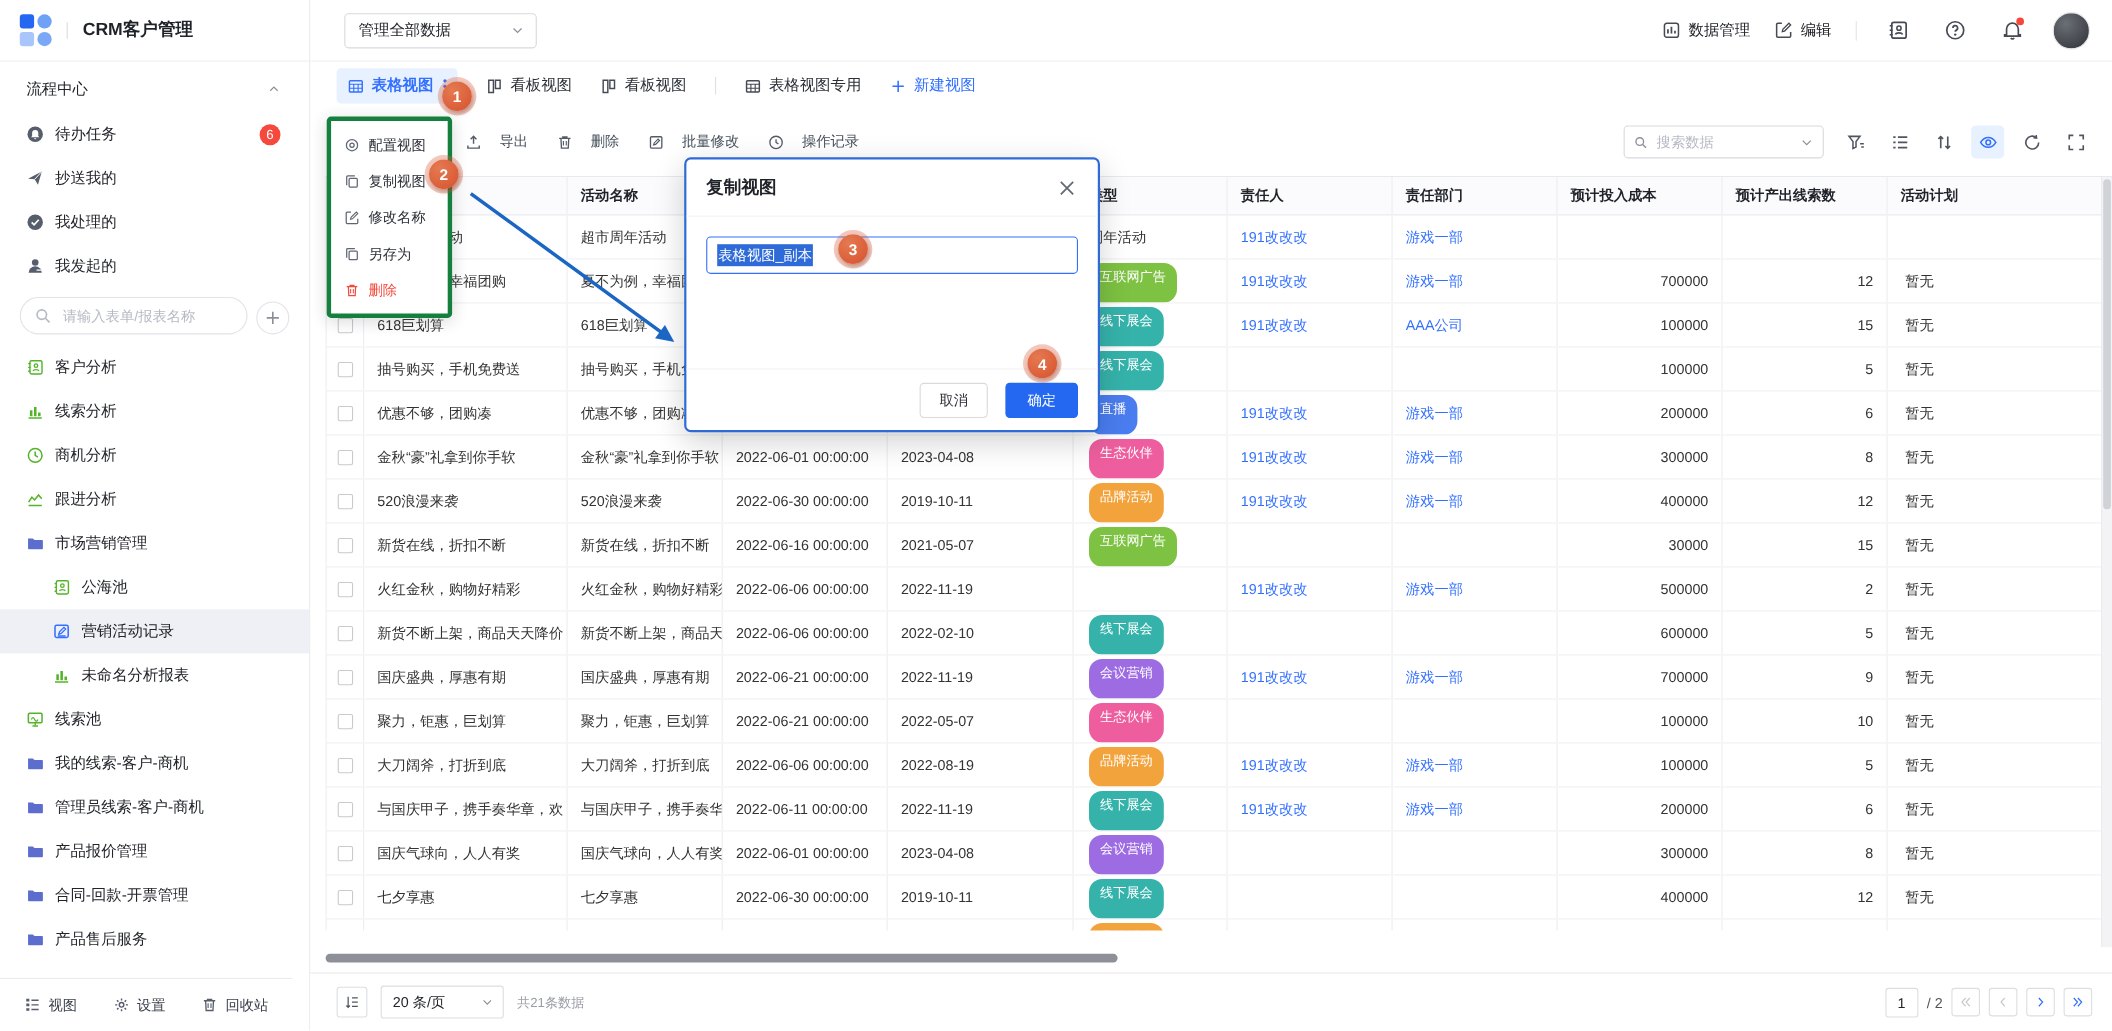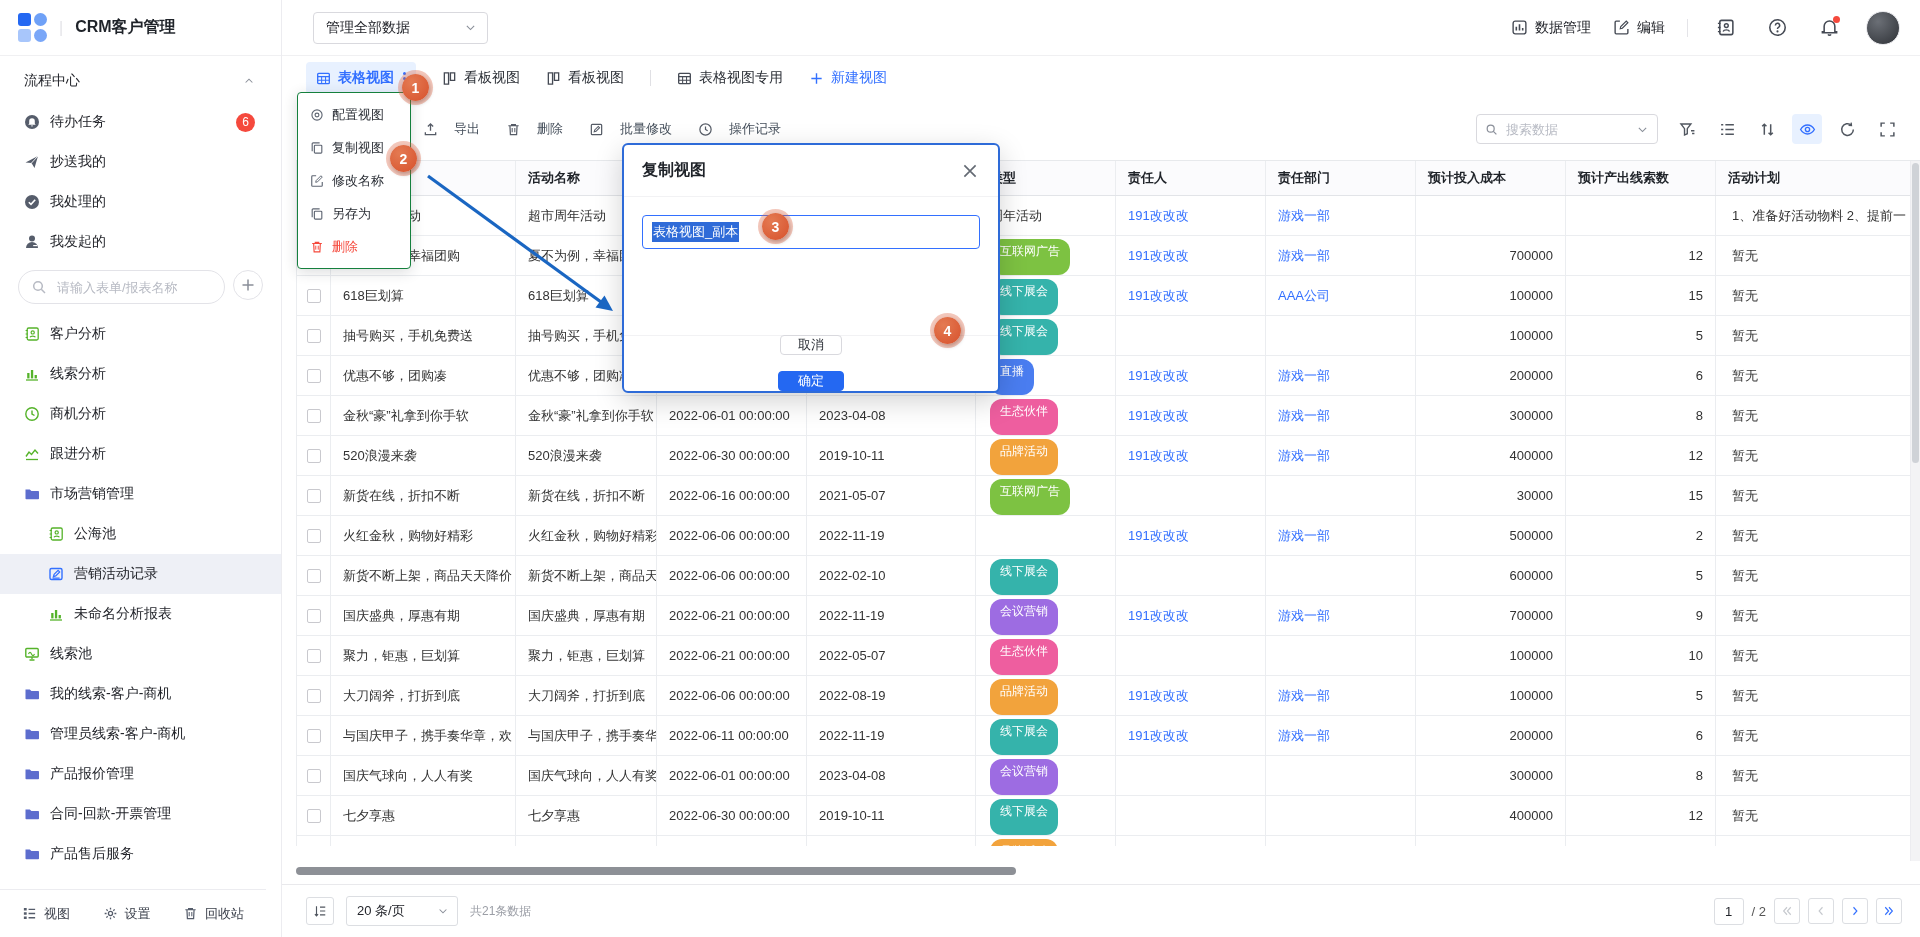--- a/index.html
+++ b/index.html
@@ -23,21 +23,21 @@
   .side-section .ic{color:#8a8f99;width:12px;height:12px;}
   .side-item{height:40px;display:flex;align-items:center;gap:10px;padding:0 26px 0 24px;font-size:14px;color:#23252b;cursor:default;position:relative;}
   .side-item.active{background:#eef0f6;}
   .side-item.indent{padding-left:48px;}
   .side-item .grow{flex:1;overflow:hidden;white-space:nowrap;}
   .cnt-badge{min-width:19px;height:19px;border-radius:10px;background:#f5493d;color:#fff;font-size:12px;display:flex;align-items:center;justify-content:center;padding:0 5px;}
   .ic.gray{color:#565d6b;}
   .ic.green{color:#55b32a;}
   .ic.blue{color:#5d6dce;}
   .ic.accent{color:#3370ff;}
-  .side-search{display:flex;align-items:flex-start;gap:8px;padding:8px 18px 10px 18px;}
+  .side-search{display:flex;align-items:flex-end;gap:8px;padding:8px 18px 10px 18px;}
   .search-pill{flex:1;height:34px;border:1px solid #e3e3e8;border-radius:17px;display:flex;align-items:center;gap:8px;padding:0 12px;color:#b7bac3;}
   .search-pill input{border:none;outline:none;width:100%;font-size:13px;color:#555;background:transparent;}
   .search-pill input::placeholder{color:#b7bac3;}
   .round-add{width:30px;height:30px;border-radius:50%;border:1px solid #e3e3e8;background:#fff;color:#8a8f99;display:flex;align-items:center;justify-content:center;cursor:pointer;}
   .side-footer{position:absolute;left:0;right:15px;bottom:0;height:48px;border-top:1px solid #ececf0;display:flex;align-items:center;justify-content:space-between;padding:0 22px;background:#fff;}
   .sf-item{display:flex;align-items:center;gap:7px;font-size:13px;color:#3c414c;cursor:pointer;}
   .sf-item .ic{color:#565d6b;width:15px;height:15px;}
 
   
   .main{position:absolute;left:282px;top:0;width:1638px;height:937px;}
@@ -108,34 +108,34 @@
   .total-txt{font-size:12px;color:#9b9ea6;}
   .pg-right{display:flex;align-items:center;gap:8px;}
   .page-box{width:30px;height:27px;border:1px solid #dcdee2;border-radius:3px;display:flex;align-items:center;justify-content:center;font-size:13px;color:#23252b;}
   .page-of{font-size:13px;color:#555;}
   .nav-btn{width:26px;height:26px;border:1px solid #dcdee2;border-radius:3px;display:flex;align-items:center;justify-content:center;cursor:pointer;background:#fff;}
   .nav-btn .ic{width:12px;height:12px;}
   .nav-btn.dis{color:#c6c9ce;}
   .nav-btn.on{color:#3370ff;}
 
   
-  .menu{position:absolute;left:297px;top:92px;width:114px;background:#fff;border-radius:4px;box-shadow:0 3px 14px rgba(31,35,41,.16);border:1px solid #15803d;padding:5px 0;z-index:45;}
+  .menu{position:absolute;left:297px;top:106px;width:114px;background:#fff;border-radius:4px;box-shadow:0 3px 14px rgba(31,35,41,.16);border:4px solid #15803d;padding:5px 0;z-index:45;}
   .menu-item{height:33px;display:flex;align-items:center;gap:8px;padding:0 12px;font-size:13px;color:#2b2f36;cursor:pointer;position:relative;}
   .menu-item .ic{width:14px;height:14px;color:#5f6673;}
   .menu-item.danger{color:#f5483b;}
   .menu-item.danger .ic{color:#f5483b;}
 
   
   .modal{position:absolute;left:622px;top:143px;width:378px;height:250px;background:#fff;border:2px solid #2e6bd8;border-radius:6px;box-shadow:0 8px 28px rgba(0,0,0,.18);z-index:50;}
   .modal-head{height:52px;display:flex;align-items:center;justify-content:space-between;padding:0 18px;border-bottom:1px solid #f2f2f4;}
   .modal-title{font-size:16px;font-weight:600;color:#1f2329;}
   .modal-close{width:20px;height:20px;color:#646a73;cursor:pointer;display:flex;align-items:center;justify-content:center;}
   .modal-input{position:absolute;left:18px;right:18px;top:70px;height:34px;border:1px solid #3370ff;border-radius:4px;display:flex;align-items:center;padding:0 9px;font-size:13px;cursor:text;}
   .sel{background:#2f6bd8;color:#fff;padding:1px 1px;}
-  .modal-foot{position:absolute;left:0;right:0;bottom:0;height:56px;border-top:1px solid #f2f2f4;display:flex;align-items:center;justify-content:flex-end;gap:16px;padding:0 18px;flex-direction:column;}
+  .modal-foot{position:absolute;left:0;right:0;bottom:0;height:56px;border-top:1px solid #f2f2f4;display:flex;align-items:center;justify-content:flex-end;gap:16px;padding:0 18px;}
   .btn{height:32px;border-radius:4px;font-size:13px;display:flex;align-items:center;justify-content:center;cursor:pointer;}
   .btn.ghost{width:62px;background:#fff;border:1px solid #d9d9de;color:#2b2f36;}
   .btn.primary{width:66px;background:#2468f2;border:1px solid #2468f2;color:#fff;}
 
   
   .ann{position:absolute;width:27px;height:27px;border-radius:50%;background:radial-gradient(circle at 35% 30%,#e47a52,#d7512c);color:#fff;font-weight:700;font-size:14px;display:flex;align-items:center;justify-content:center;box-shadow:0 0 0 4px rgba(221,94,60,.35),1px 2px 4px rgba(0,0,0,.35);z-index:60;}
   .arrow-svg{position:absolute;left:0;top:0;width:1920px;height:937px;pointer-events:none;z-index:55;}
 </style>
 </head>
 <body>
@@ -627,21 +627,20 @@
           </div>
           <div class="td">超市周年活动</div>
           <div class="td">超市周年活动</div>
           <div class="td"></div>
           <div class="td"></div>
           <div class="td type">周年活动</div>
           <div class="td"><span class="link">191改改改</span></div>
           <div class="td"><span class="link">游戏一部</span></div>
           <div class="td r"></div>
           <div class="td r"></div>
-          <div class="td" style="padding-left: 16px;">1、准备好活动物料 2、提前一</div>
         </div>
         <div class="tr">
           <div class="td c">
             <span class="cb"></span>
           </div>
           <div class="td">夏不为例，幸福团购</div>
           <div class="td">夏不为例，幸福团购</div>
           <div class="td"></div>
           <div class="td"></div>
           <div class="td type"><span class="pill" style="background: rgb(125, 194, 66);">互联网广告</span></div>

